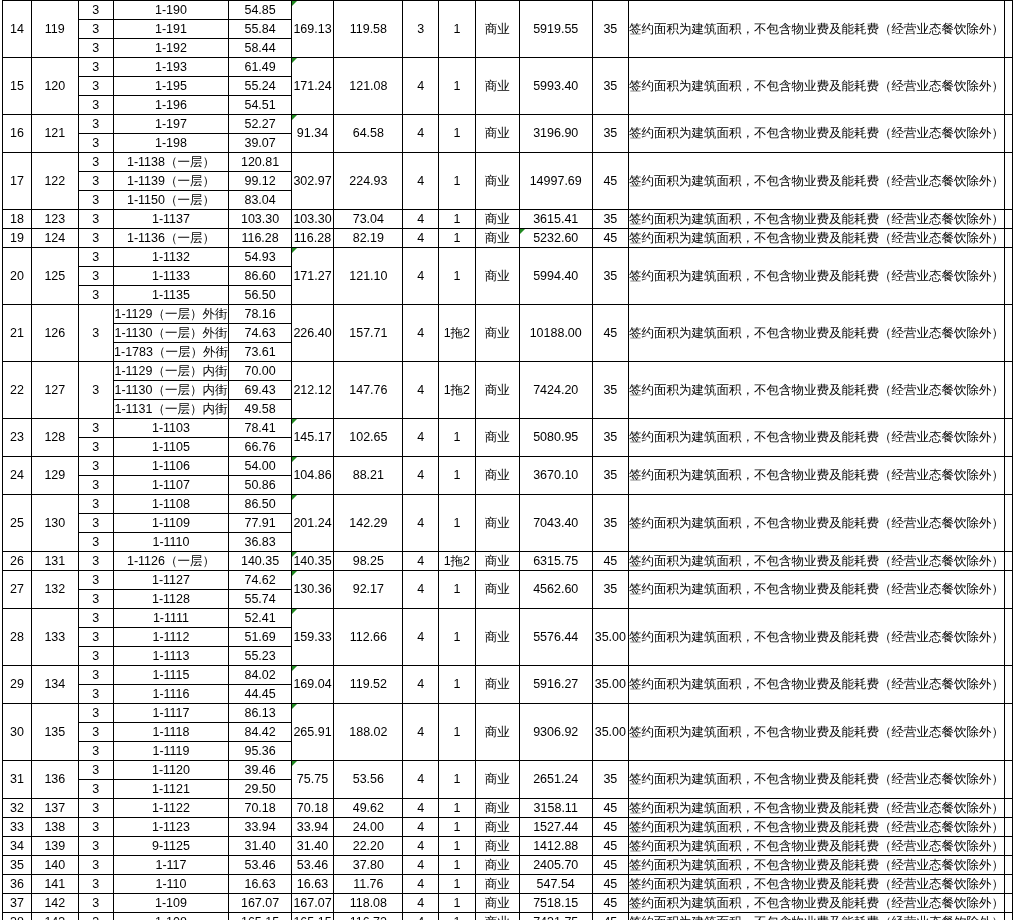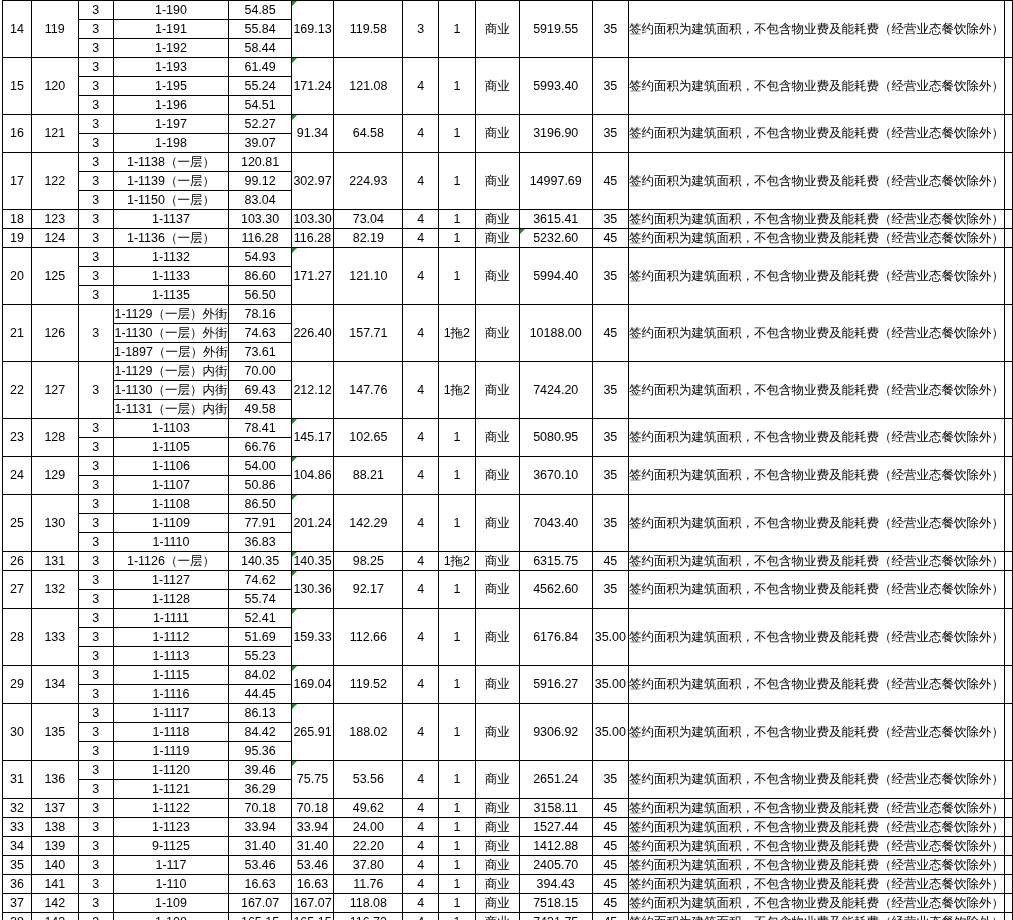--- a/index.html
+++ b/index.html
@@ -216,21 +216,21 @@
           <td rowspan="3">10188.00</td>
           <td rowspan="3">45</td>
           <td rowspan="3" class="note">签约面积为建筑面积，不包含物业费及能耗费（经营业态餐饮除外）</td>
           <td rowspan="3" class="edge"></td>
         </tr>
         <tr>
           <td class="room">1-1130（一层）外街</td>
           <td>74.63</td>
         </tr>
         <tr>
-          <td class="room">1-1897（一层）外街</td>
+          <td class="room">1-1783（一层）外街</td>
           <td>73.61</td>
         </tr>
         <tr>
           <td rowspan="3">22</td>
           <td rowspan="3">127</td>
           <td rowspan="3">3</td>
           <td class="room">1-1129（一层）内街</td>
           <td>70.00</td>
           <td rowspan="3">212.12</td>
           <td rowspan="3">147.76</td>
@@ -359,21 +359,21 @@
           <td rowspan="3">28</td>
           <td rowspan="3">133</td>
           <td>3</td>
           <td class="room">1-1111</td>
           <td>52.41</td>
           <td rowspan="3"><span class="gi"></span>159.33</td>
           <td rowspan="3">112.66</td>
           <td rowspan="3">4</td>
           <td rowspan="3">1</td>
           <td rowspan="3">商业</td>
-          <td rowspan="3">6176.84</td>
+          <td rowspan="3">5576.44</td>
           <td rowspan="3">35.00</td>
           <td rowspan="3" class="note">签约面积为建筑面积，不包含物业费及能耗费（经营业态餐饮除外）</td>
           <td rowspan="3" class="edge"></td>
         </tr>
         <tr>
           <td>3</td>
           <td class="room">1-1112</td>
           <td>51.69</td>
         </tr>
         <tr>
@@ -440,21 +440,21 @@
           <td rowspan="2">1</td>
           <td rowspan="2">商业</td>
           <td rowspan="2">2651.24</td>
           <td rowspan="2">35</td>
           <td rowspan="2" class="note">签约面积为建筑面积，不包含物业费及能耗费（经营业态餐饮除外）</td>
           <td rowspan="2" class="edge"></td>
         </tr>
         <tr>
           <td>3</td>
           <td class="room">1-1121</td>
-          <td>36.29</td>
+          <td>29.50</td>
         </tr>
         <tr>
           <td>32</td>
           <td>137</td>
           <td>3</td>
           <td class="room">1-1122</td>
           <td>70.18</td>
           <td>70.18</td>
           <td>49.62</td>
           <td>4</td>
@@ -517,21 +517,21 @@
           <td>36</td>
           <td>141</td>
           <td>3</td>
           <td class="room">1-110</td>
           <td>16.63</td>
           <td>16.63</td>
           <td>11.76</td>
           <td>4</td>
           <td>1</td>
           <td>商业</td>
-          <td>394.43</td>
+          <td>547.54</td>
           <td>45</td>
           <td class="note">签约面积为建筑面积，不包含物业费及能耗费（经营业态餐饮除外）</td>
           <td class="edge"></td>
         </tr>
         <tr>
           <td>37</td>
           <td>142</td>
           <td>3</td>
           <td class="room">1-109</td>
           <td>167.07</td>

